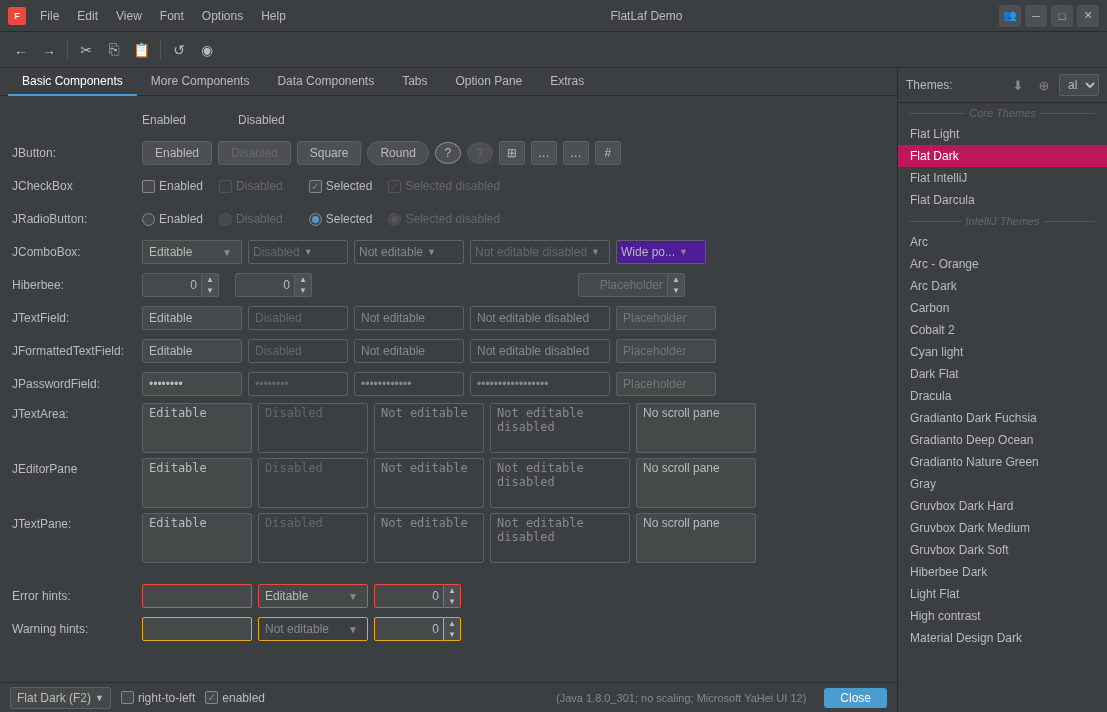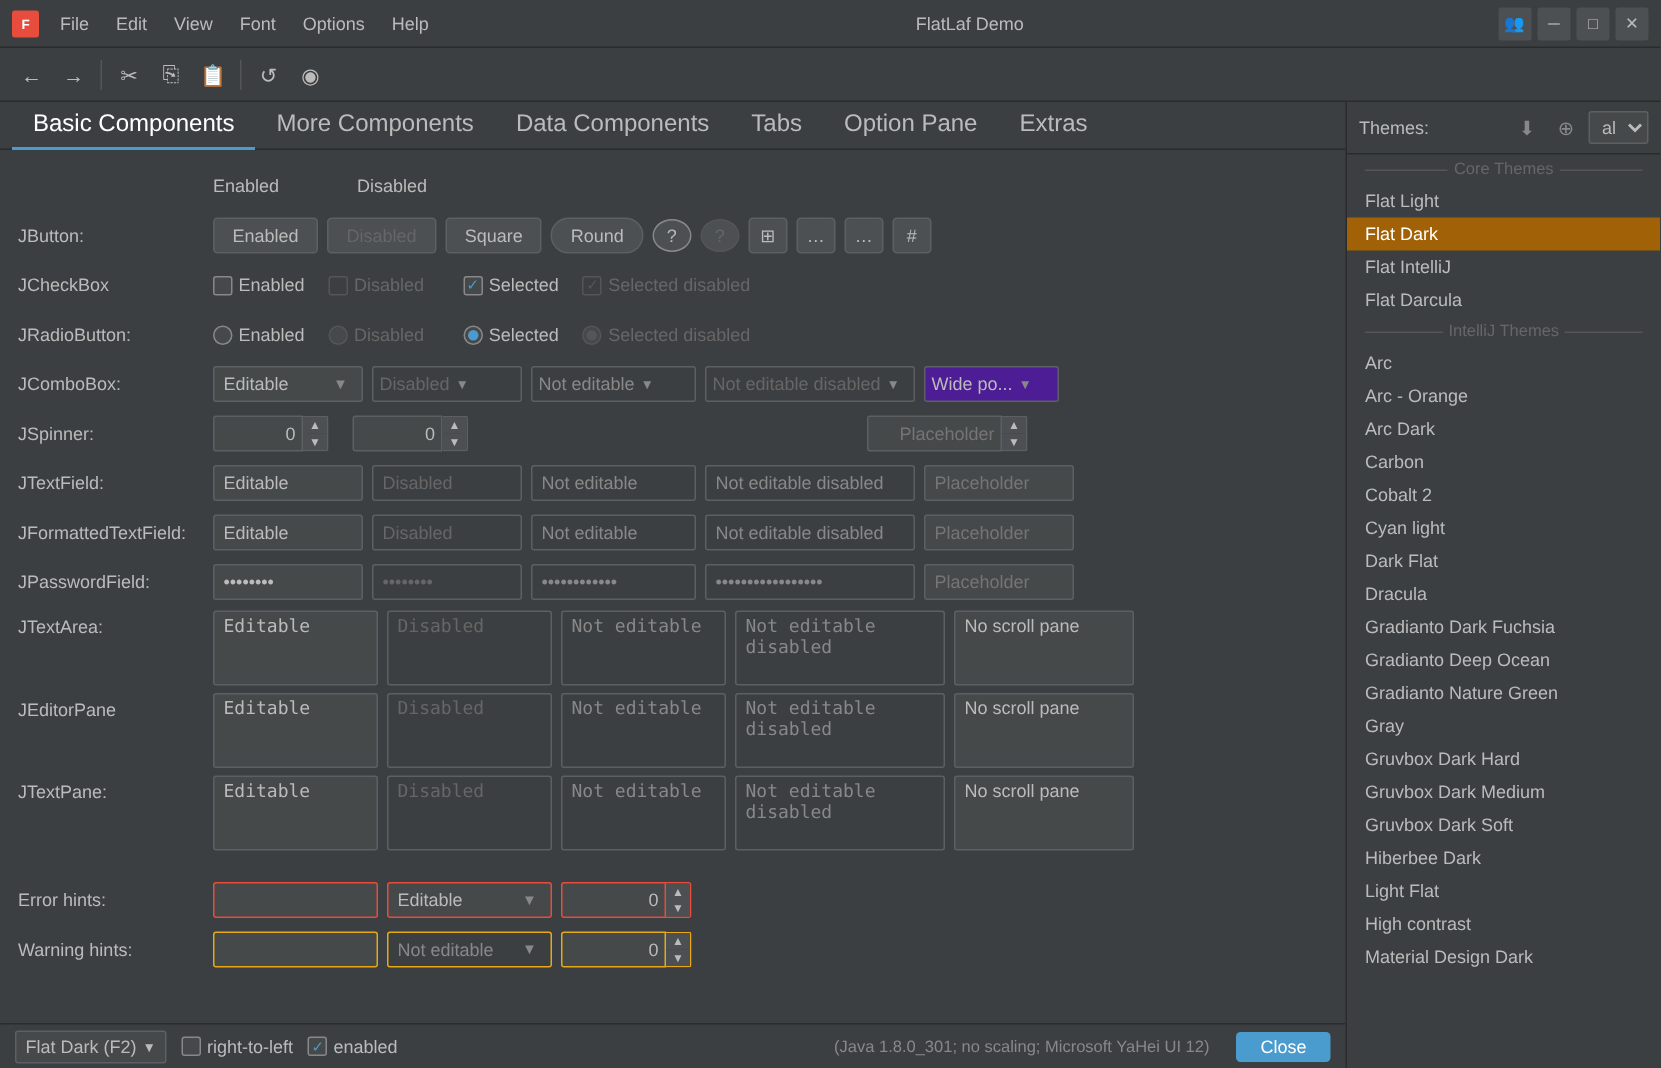--- a/index.html
+++ b/index.html
@@ -97,21 +97,21 @@
       display: flex;
       background: #3c3f41;
       border-bottom: 1px solid #2b2b2b;
       flex-shrink: 0;
       padding: 0 8px;
     }
     .tab {
       padding: 6px 14px;
       cursor: pointer;
       color: #bbbbbb;
-      font-size: 16px;
+      font-size: 12px;
       border-bottom: 2px solid transparent;
       margin-bottom: -1px;
     }
     .tab.active {
       color: #ffffff;
       border-bottom: 2px solid #4a9bce;
     }
 
     
     .component-grid {
@@ -380,36 +380,37 @@
       overflow-y: auto;
     }
     .themes-list::-webkit-scrollbar { width: 8px; }
     .themes-list::-webkit-scrollbar-track { background: #3c3f41; }
     .themes-list::-webkit-scrollbar-thumb { background: #5c6062; border-radius: 4px; }
     .theme-section-label {
       display: flex; align-items: center;
       padding: 4px 8px;
       color: #666;
       font-size: 11px;
+      font-style: italic;
     }
     .theme-section-label::before,
     .theme-section-label::after {
       content: '';
       flex: 1;
       height: 1px;
       background: #555;
       margin: 0 4px;
     }
     .theme-item {
       padding: 4px 12px;
       cursor: pointer;
       color: #bbbbbb;
       font-size: 12px;
     }
-    .theme-item.selected { background: #a16207; color: white; }
+    .theme-item.selected { background: #be185d; color: white; }
 
     .label-col { color: #bbbbbb; }
     .disabled-color { color: #666; }
   </style>
 </head>
 <body>
 
 <div class="titlebar">
   <div class="titlebar-left">
     <div class="titlebar-icon">F</div>
@@ -546,21 +547,21 @@
             <span class="demo-select-arrow">▼</span>
           </div>
           <div class="demo-select" style="width:90px;">
             <span>Wide po...</span>
             <span class="demo-select-arrow">▼</span>
           </div>
         </div>
       </div>
 
       <div class="grid-row">
-        <div class="row-label label-col">JSpinner:</div>
+        <div class="row-label label-col">Hiberbee:</div>
         <div class="row-content">
           <div class="demo-spinner">
             <input class="spinner-input" value="0" style="">
             <div class="spinner-btns">
               <button class="spinner-btn">▲</button>
               <button class="spinner-btn">▼</button>
             </div>
           </div>
           <div class="demo-spinner" style="margin-left:10px;">
             <input class="spinner-input" value="0" style="">

